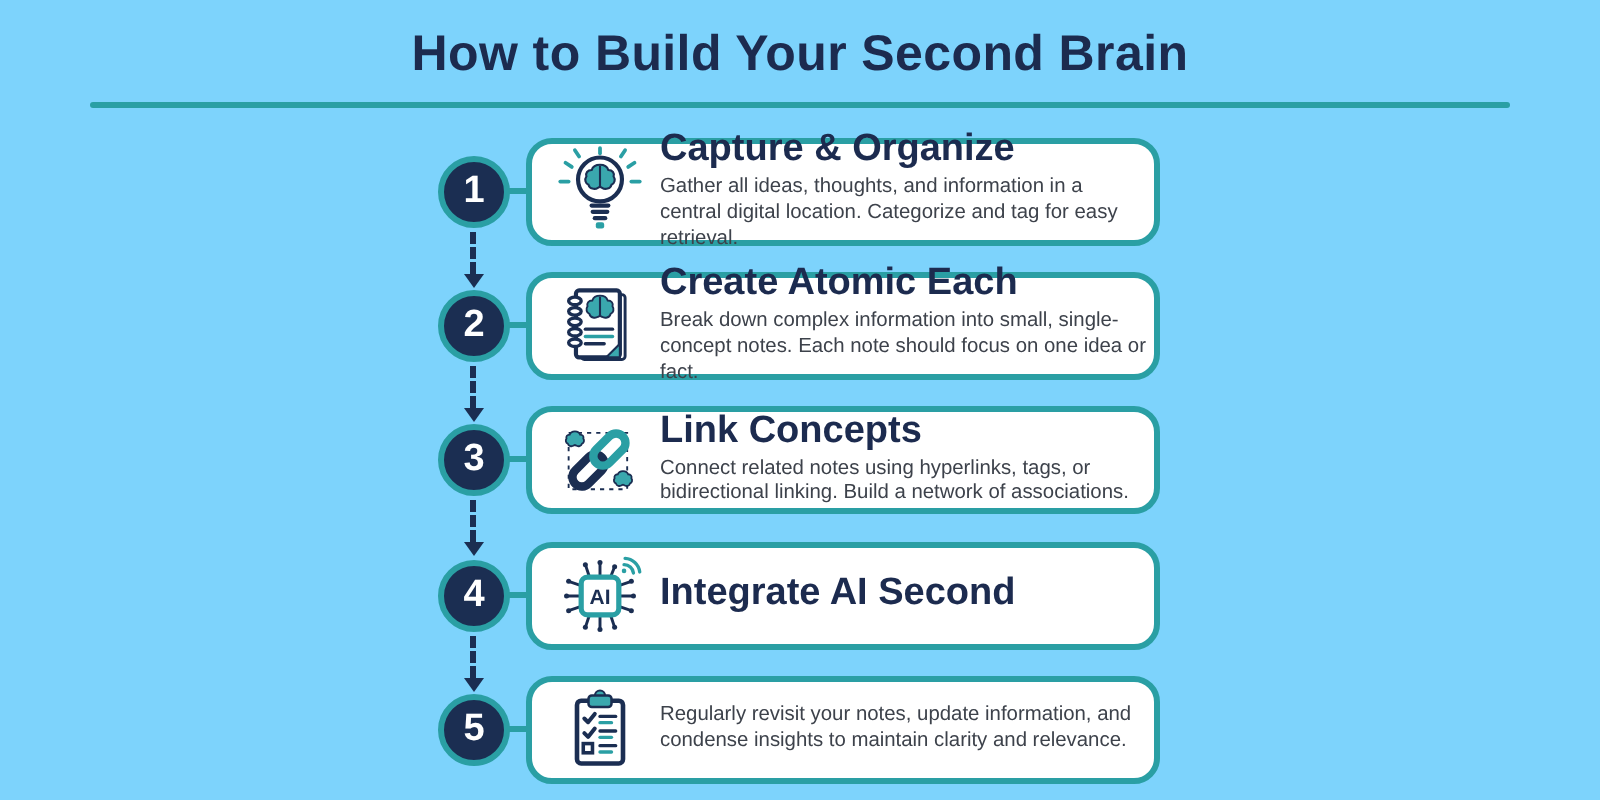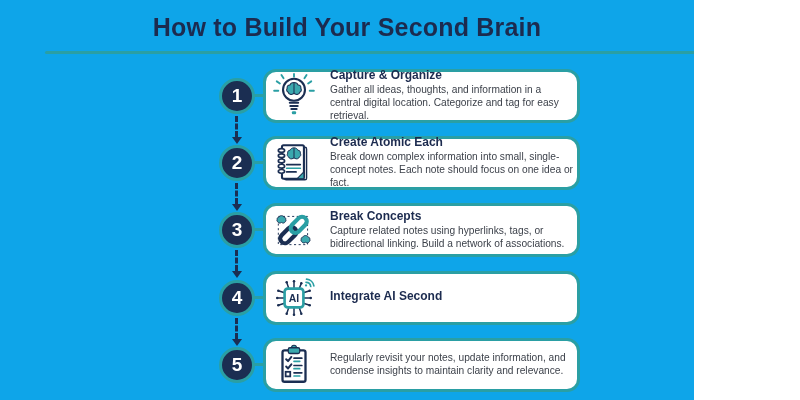--- a/index.html
+++ b/index.html
@@ -1,17 +1,17 @@
 <!DOCTYPE html>
 <html><head>
 <meta charset="utf-8">
 <style>
   html,body { margin:0; padding:0; background:#ffffff; }
   body { width:800px; height:400px; font-family:"Liberation Sans", sans-serif; }
-  .infographic { position:relative; width:694px; height:400px; background:#0ea5e9; overflow:hidden; }
+  .infographic { position:relative; width:800px; height:400px; background:#7dd3fc; overflow:hidden; }
 
   .main-title {
     position:absolute; top:13px; left:0; width:100%;
     text-align:center; font-size:25px; font-weight:800;
     color:#1c2b4f; letter-spacing:0.2px;
   }
   .divider {
     position:absolute; top:51px; left:45px; width:710px; height:3px;
     background:#2a9fa4; border-radius:2px;
   }
@@ -30,25 +30,25 @@
     background:#2a9fa4;
   }
   .card {
     position:absolute; left:263px; top:0; width:317px; height:54px;
     box-sizing:border-box; background:#ffffff;
     border:3px solid #2a9fa4; border-radius:13px;
     display:flex; align-items:center;
   }
   .icon-wrap {
     width:52px; min-width:52px; height:46px; margin-left:5px;
-    display:flex; align-items:center; justify-content:flex-start;text-decoration:underline;
+    display:flex; align-items:center; justify-content:flex-end;text-decoration:underline;
   }
   .step-text { margin-left:7px; width:244px; }
   .step-title {
-    font-size:12px; font-weight:bold; color:#1c2b4f; line-height:1.1;
+    font-size:19px; font-weight:bold; color:#1c2b4f; line-height:1.1;
     margin-bottom:2px;
   }
   .step-desc {
     font-size:10.2px; color:#3d424b; line-height:1.26;
   }
 
   .flow-arrow {
     position:absolute; left:235px; width:0; height:21px;
     border-left:3px dashed #1b2e52;
   }
@@ -144,22 +144,22 @@
             <rect x="-4.5" y="-9" width="9" height="18" rx="4.5" fill="none" stroke="#1b2e52" stroke-width="4"></rect>
           </g>
           <g transform="translate(26.5,17) rotate(45)">
             <rect x="-4.5" y="-9" width="9" height="18" rx="4.5" fill="none" stroke="#2a9fa4" stroke-width="4"></rect>
           </g>
           <path transform="translate(10,12) scale(0.62)" fill="#3aa8ae" stroke="#1b2e52" stroke-width="1.4" d="M0,-6 C-2,-6 -3.5,-5 -4,-3.5 C-6,-3.5 -7,-2 -6.5,-0.5 C-7.5,1 -7,3 -5.5,3.5 C-5,5.5 -2.5,6 -1,5 L0,4.5 L1,5 C2.5,6 5,5.5 5.5,3.5 C7,3 7.5,1 6.5,-0.5 C7,-2 6,-3.5 4,-3.5 C3.5,-5 2,-6 0,-6 Z"></path>
           <path transform="translate(33,31) scale(0.62)" fill="#3aa8ae" stroke="#1b2e52" stroke-width="1.4" d="M0,-6 C-2,-6 -3.5,-5 -4,-3.5 C-6,-3.5 -7,-2 -6.5,-0.5 C-7.5,1 -7,3 -5.5,3.5 C-5,5.5 -2.5,6 -1,5 L0,4.5 L1,5 C2.5,6 5,5.5 5.5,3.5 C7,3 7.5,1 6.5,-0.5 C7,-2 6,-3.5 4,-3.5 C3.5,-5 2,-6 0,-6 Z"></path>
         </svg>
       </div>
       <div class="step-text">
-        <div class="step-title">Break Concepts</div>
-        <div class="step-desc">Capture related notes using hyperlinks, tags, or bidirectional linking. Build a network of associations.</div>
+        <div class="step-title">Link Concepts</div>
+        <div class="step-desc">Connect related notes using hyperlinks, tags, or bidirectional linking. Build a network of associations.</div>
       </div>
     </div>
   </div>
   <div class="flow-arrow" style="top:250px;"></div>
 
   <div class="step" style="top:271px;">
     <div class="num-circle">4</div>
     <div class="connector"></div>
     <div class="card">
       <div class="icon-wrap">

